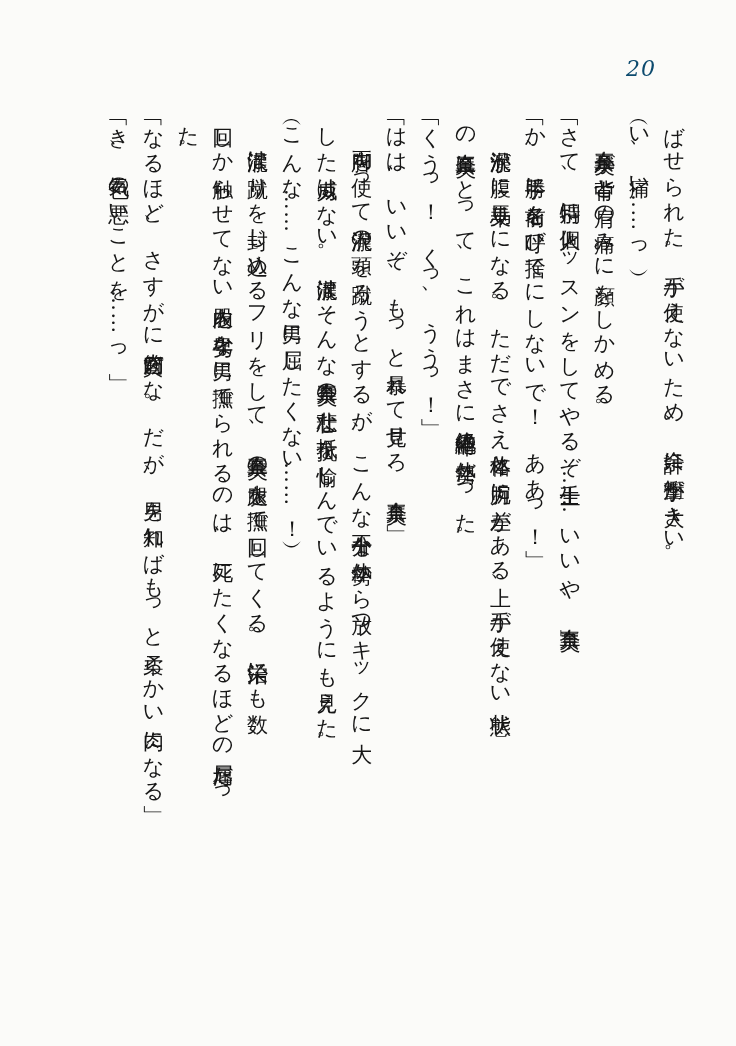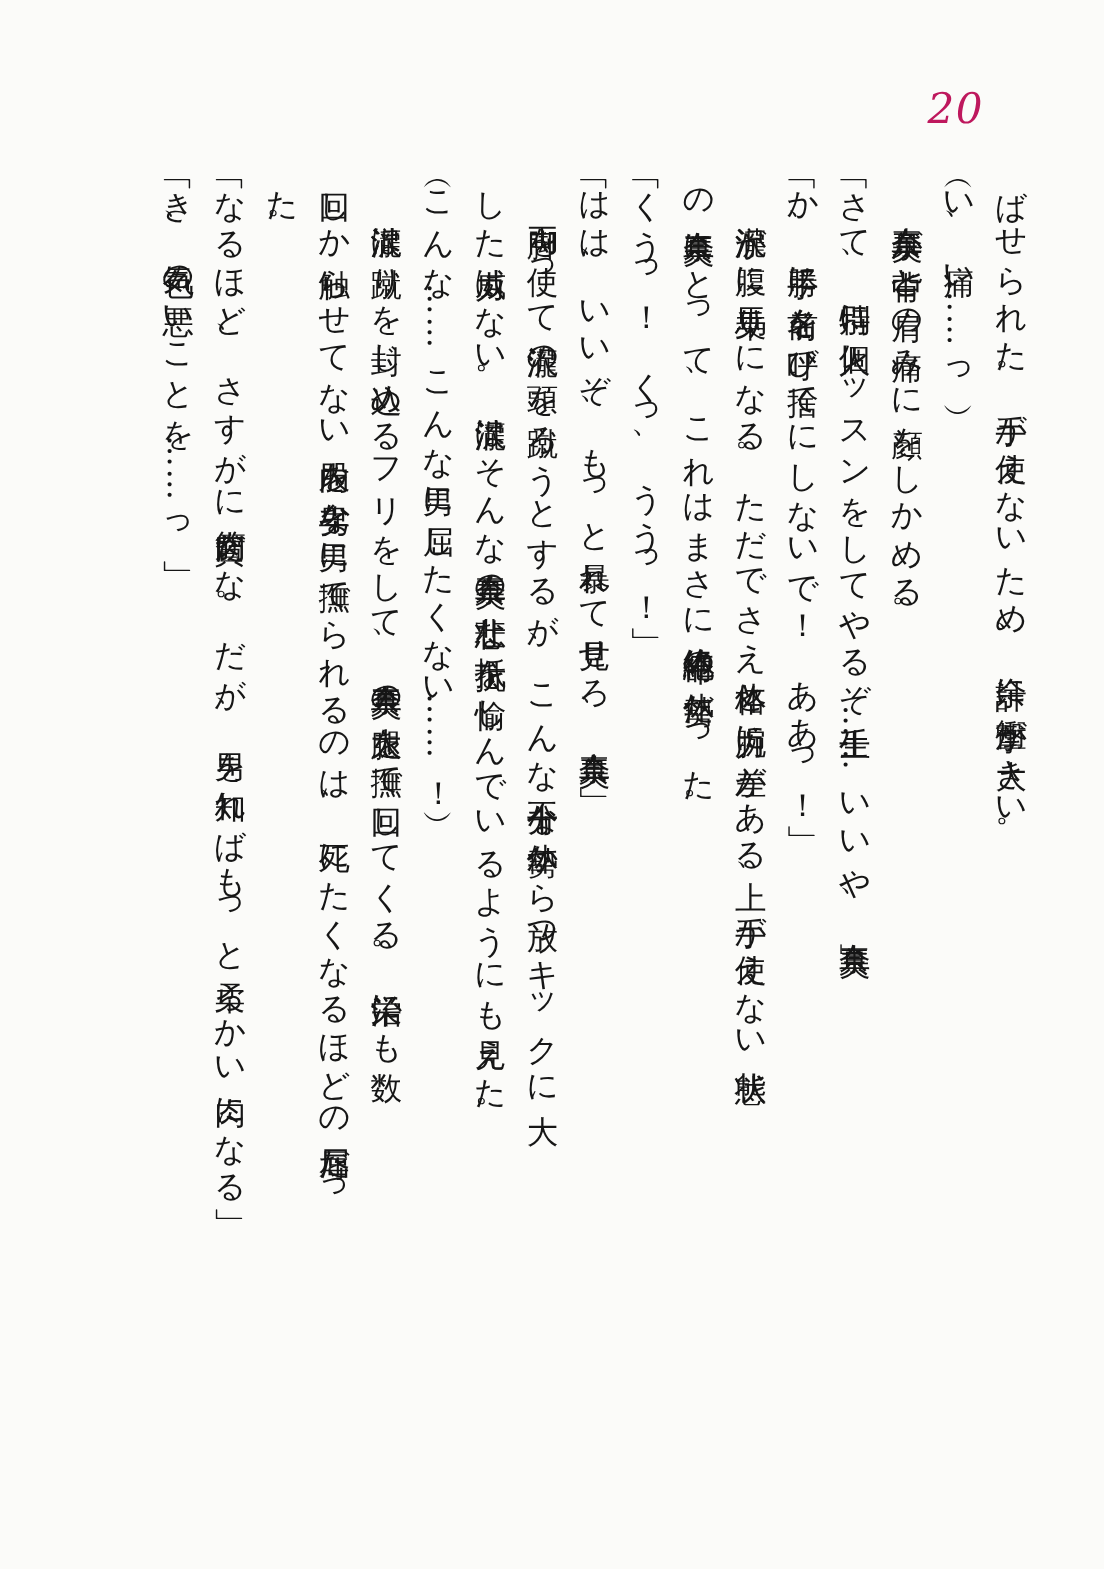--- a/index.html
+++ b/index.html
@@ -14,24 +14,24 @@
     margin: 0;
     background: #fbfbf9;
     overflow: hidden;
     font-family: "DejaVu Serif", "Liberation Serif", serif;
     color: #1c1c1c;
   }
   .page-number {
     position: absolute;
     top: 56px;
     right: 80px;
-    font-size: 28px;
+    font-size: 22px;
     font-style: italic;
     letter-spacing: 1px;
-    color: #be185d;
+    color: #0c4a6e;
   }
   .text-block {
     position: absolute;
     top: 112px;
     right: 45px;
     height: 886px;
     writing-mode: vertical-rl;
     text-orientation: mixed;
     font-size: 21px;
     line-height: 34.7px;

